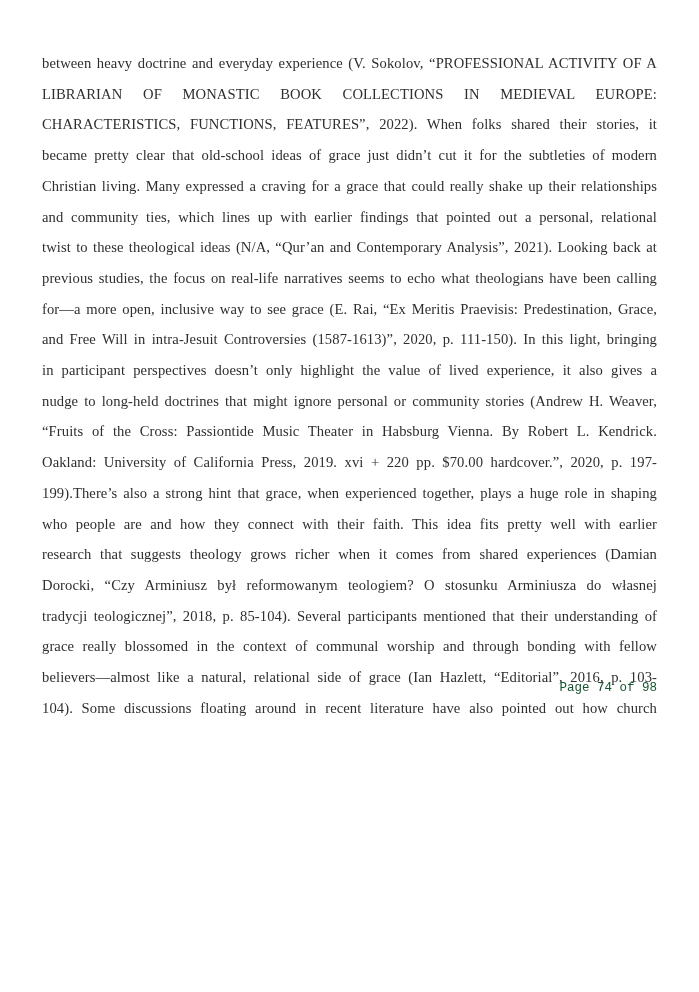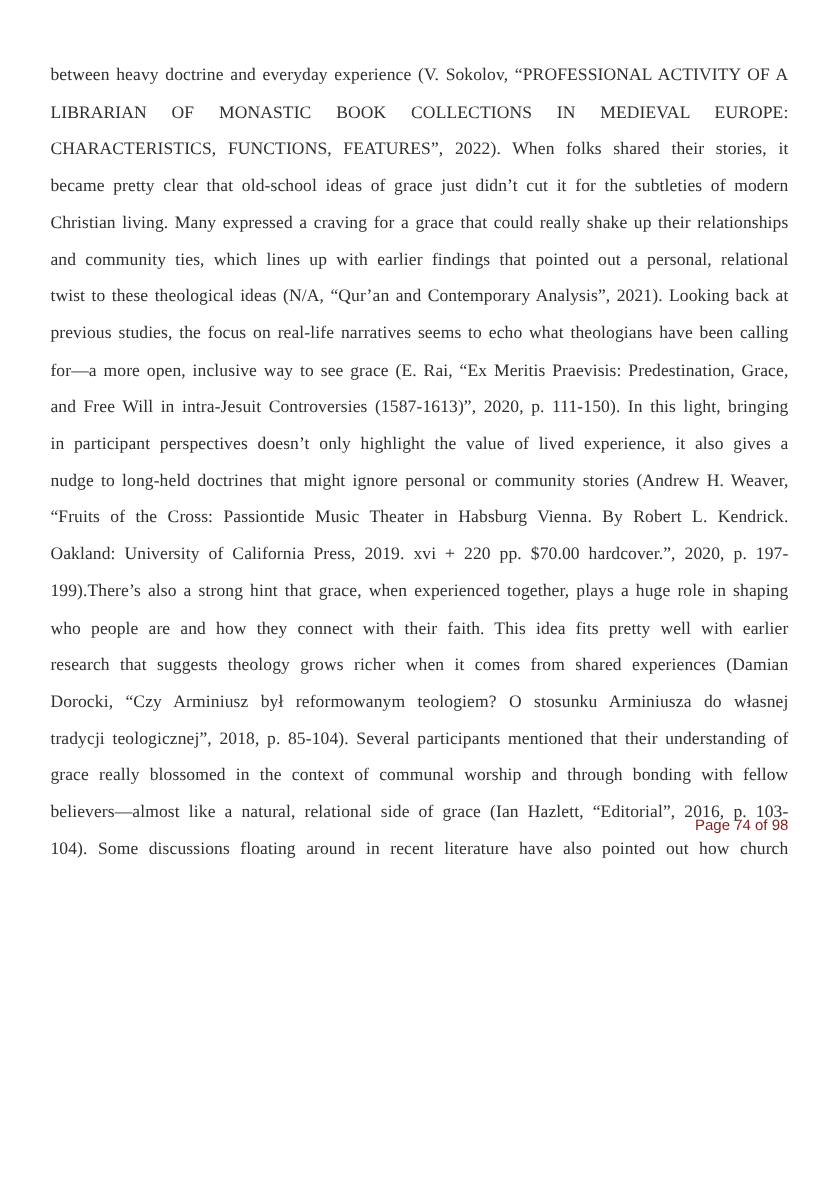--- a/index.html
+++ b/index.html
@@ -23,23 +23,23 @@
     line-height: 30.7px;
     color: #2e2e2e;
     text-align: justify;
     letter-spacing: 0.1px;
     word-spacing: 1.5px;
   }
   .page-footer {
     position: absolute;
     right: 42px;
     bottom: 32px;
-    font-family: Liberation Sans, sans-serif;
+    font-family: Liberation Mono, monospace;
     font-size: 12.5px;
-    color: #7f1d1d;
+    color: #14532d;
   }
 </style>
 </head>
 <body>
 
 <div class="page">
   <div class="body-text">between heavy doctrine and everyday experience (V. Sokolov, “PROFESSIONAL ACTIVITY OF A LIBRARIAN OF MONASTIC BOOK COLLECTIONS IN MEDIEVAL EUROPE: CHARACTERISTICS, FUNCTIONS, FEATURES”, 2022). When folks shared their stories, it became pretty clear that old-school ideas of grace just didn’t cut it for the subtleties of modern Christian living. Many expressed a craving for a grace that could really shake up their relationships and community ties, which lines up with earlier findings that pointed out a personal, relational twist to these theological ideas (N/A, “Qur’an and Contemporary Analysis”, 2021). Looking back at previous studies, the focus on real-life narratives seems to echo what theologians have been calling for—a more open, inclusive way to see grace (E. Rai, “Ex Meritis Praevisis: Predestination, Grace, and Free Will in intra-Jesuit Controversies (1587-1613)”, 2020, p. 111-150). In this light, bringing in participant perspectives doesn’t only highlight the value of lived experience, it also gives a nudge to long-held doctrines that might ignore personal or community stories (Andrew H. Weaver, “Fruits of the Cross: Passiontide Music Theater in Habsburg Vienna. By Robert L. Kendrick. Oakland: University of California Press, 2019. xvi + 220 pp. $70.00 hardcover.”, 2020, p. 197-199).There’s also a strong hint that grace, when experienced together, plays a huge role in shaping who people are and how they connect with their faith. This idea fits pretty well with earlier research that suggests theology grows richer when it comes from shared experiences (Damian Dorocki, “Czy Arminiusz był reformowanym teologiem? O stosunku Arminiusza do własnej tradycji teologicznej”, 2018, p. 85-104). Several participants mentioned that their understanding of grace really blossomed in the context of communal worship and through bonding with fellow believers—almost like a natural, relational side of grace (Ian Hazlett, “Editorial”, 2016, p. 103-104). Some discussions floating around in recent literature have also pointed out how church practices shape theological views, showing that there’s an interesting mix between personal encounters and group experiences (J. Morgan, “The Early Defence of ‘Lambeth Calvinism’: Theological and Pastoral Responses in a Lincolnshire Parish”, 2011, p. 495-530). These observations add a lot of color to developing a systematic theology that stays true to Calvinistic roots while being flexible enough to handle modern-day challenges.The reach of these insights goes beyond just academic interest; they show that theology about grace really needs to speak to what believers live through every day. When we start rethinking grace by listening to participants’ own words, there’s a real chance to improve pastoral care—making it hit closer to home in addressing individual struggles and needs (Geordan Hammond, “Jansenism and England: Moral</div>
   <div class="page-footer">Page 74 of 98</div>
 </div>
 

